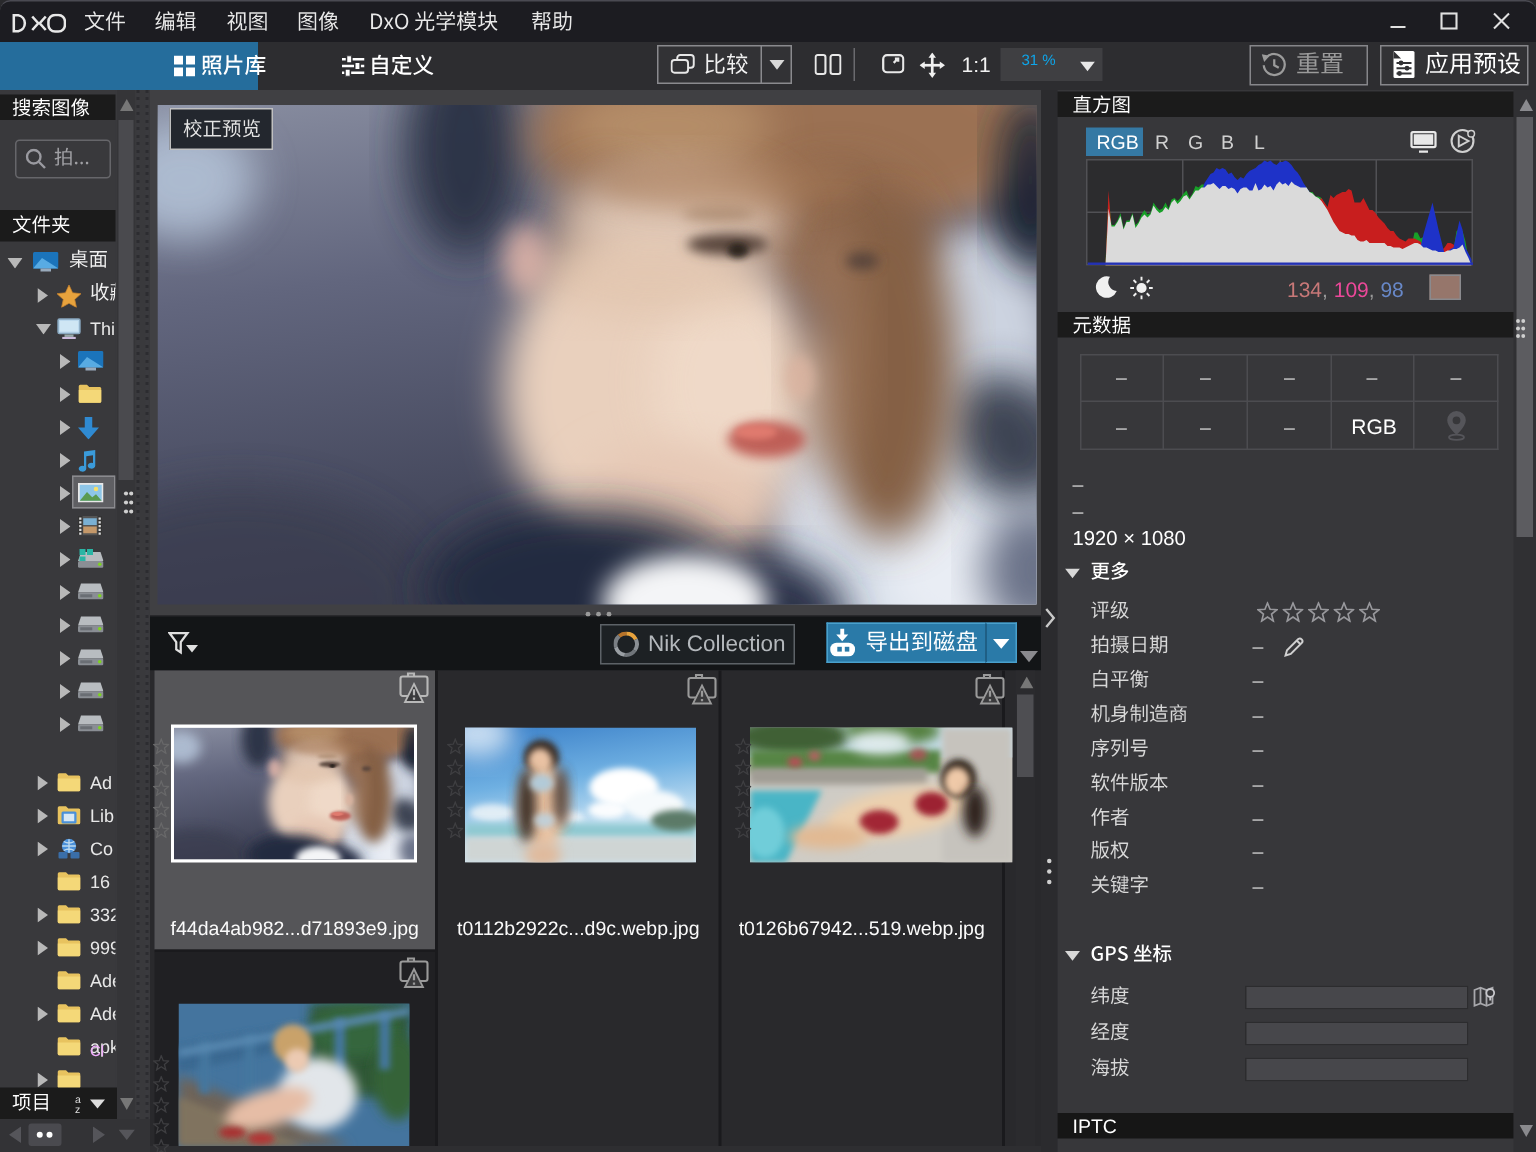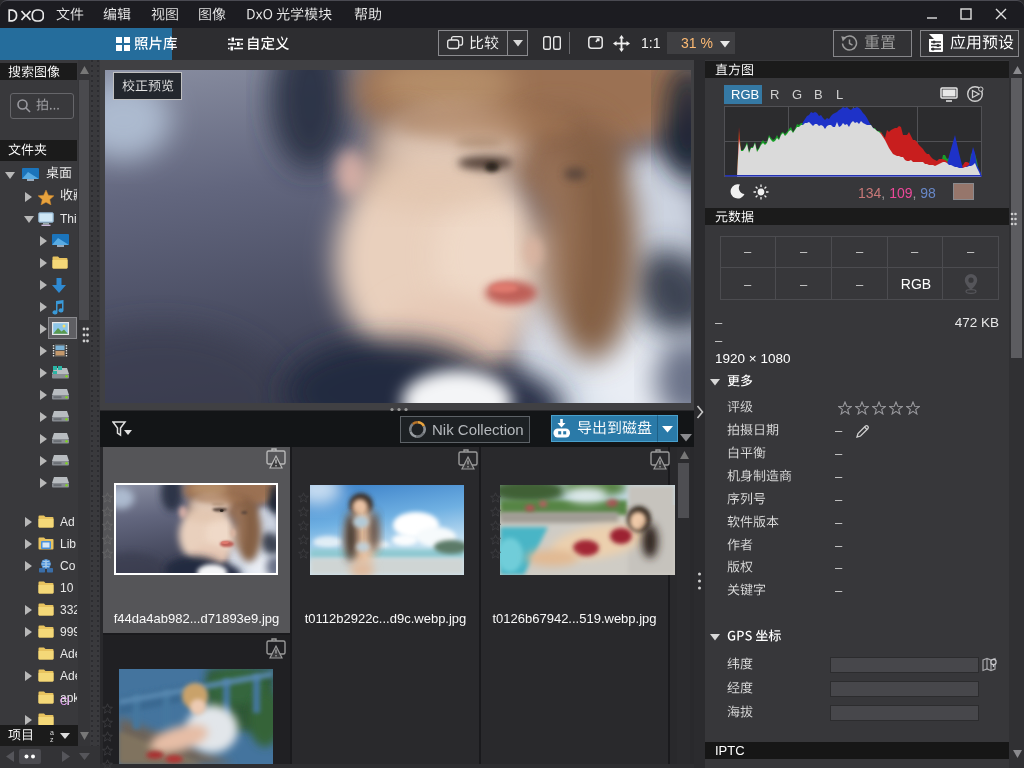--- a/index.html
+++ b/index.html
@@ -127,21 +127,21 @@
         <path d="M8.5 17 L6 13.5 H11 Z"></path>
         <path d="M0 8.5 L3.5 6 V11 Z"></path>
         <path d="M17 8.5 L13.5 6 V11 Z"></path>
         <rect x="7.6" y="3" width="1.8" height="11"></rect>
         <rect x="3" y="7.6" width="11" height="1.8"></rect>
       </g>
     </svg>
 <div class="abs" style="left:641px;top:35px;font-size:14px;color:#f2f2f2">1:1</div>
 
 <div class="abs" style="left:667px;top:32px;width:68px;height:22px;background:#3f3f42"></div>
-<div class="abs" style="left:681px;top:35px;font-size:14px;color:#fdba74">31 %</div>
+<div class="abs" style="left:681px;top:35px;font-size:10px;color:#0ea5e9">31 %</div>
 <svg class="abs" style="left:719px;top:41px" width="12" height="7" viewBox="0 0 12 7">
       <path fill="#e8e8e8" d="M1 0 H11 L6 6.5 Z"></path>
     </svg>
 
 <div class="abs" style="left:833px;top:30px;width:79px;height:27px;border:1px solid #86868a;background:#323235"></div>
 <svg class="abs" style="left:841px;top:35px" width="17" height="17" viewBox="0 0 17 17">
       <g fill="none" stroke="#9b9b9b" stroke-width="1.5">
         <path d="M3.2 3.4 A7 7 0 1 1 1.5 8.5"></path>
         <path d="M8.5 4.5 V8.5 L11.5 10.2"></path>
       </g>
@@ -371,21 +371,21 @@
       <circle cx="8" cy="5" r="4.8" fill="#4a90d9"></circle>
       <path d="M3.5 5 H12.5 M8 0.5 V9.5 M4.5 2 A7 7 0 0 0 11.5 2 M4.5 8 A7 7 0 0 1 11.5 8" stroke="#bcd9ee" stroke-width="0.9" fill="none"></path>
       <rect x="1" y="9" width="6" height="4.4" rx="0.7" fill="#3a6ea8"></rect>
       <rect x="9" y="9" width="6" height="4.4" rx="0.7" fill="#3a6ea8"></rect>
     </svg>
     <div class="abs" style="left:60px;top:559px;font-size:12px;color:#e8e8e8;white-space:nowrap">Co</div>
 <svg class="abs" style="left:38px;top:581px" width="16" height="13" viewBox="0 0 16 13">
       <path d="M0.5 1.5 A1 1 0 0 1 1.5 0.5 H6 L7.5 2 H14.5 A1 1 0 0 1 15.5 3 V11.5 A1 1 0 0 1 14.5 12.5 H1.5 A1 1 0 0 1 0.5 11.5 Z" fill="#e8c35f"></path>
       <path d="M0.5 4 H15.5 V11.5 A1 1 0 0 1 14.5 12.5 H1.5 A1 1 0 0 1 0.5 11.5 Z" fill="#f4d878"></path>
     </svg>
-    <div class="abs" style="left:60px;top:581px;font-size:12px;color:#e8e8e8;white-space:nowrap">10</div>
+    <div class="abs" style="left:60px;top:581px;font-size:12px;color:#e8e8e8;white-space:nowrap">16</div>
 <svg class="abs" style="left:25px;top:605px" width="7" height="10" viewBox="0 0 7 10">
       <path fill="#b8b8b8" d="M0 0 L7 5 L0 10 Z"></path>
     </svg>
     <svg class="abs" style="left:38px;top:603px" width="16" height="13" viewBox="0 0 16 13">
       <path d="M0.5 1.5 A1 1 0 0 1 1.5 0.5 H6 L7.5 2 H14.5 A1 1 0 0 1 15.5 3 V11.5 A1 1 0 0 1 14.5 12.5 H1.5 A1 1 0 0 1 0.5 11.5 Z" fill="#e8c35f"></path>
       <path d="M0.5 4 H15.5 V11.5 A1 1 0 0 1 14.5 12.5 H1.5 A1 1 0 0 1 0.5 11.5 Z" fill="#f4d878"></path>
     </svg>
     <div class="abs" style="left:60px;top:603px;font-size:12px;color:#e8e8e8;white-space:nowrap">332</div>
 <svg class="abs" style="left:25px;top:627px" width="7" height="10" viewBox="0 0 7 10">
       <path fill="#b8b8b8" d="M0 0 L7 5 L0 10 Z"></path>
@@ -950,21 +950,20 @@
 <div class="abs" style="left:967px;top:244px;font-size:13px;color:#d0d0d0">–</div>
 <div class="abs" style="left:744px;top:277px;font-size:13px;color:#d0d0d0">–</div>
 <div class="abs" style="left:800px;top:277px;font-size:13px;color:#d0d0d0">–</div>
 <div class="abs" style="left:856px;top:277px;font-size:13px;color:#d0d0d0">–</div>
 <div class="abs" style="left:888px;top:276px;width:56px;text-align:center;font-size:14px;color:#fff">RGB</div>
 <svg class="abs" style="left:964px;top:274px" width="14" height="20" viewBox="0 0 14 20">
       <path fill="#55555a" d="M7 0 A6.2 6.2 0 0 1 13.2 6.2 C13.2 10.4 7 16 7 16 C7 16 0.8 10.4 0.8 6.2 A6.2 6.2 0 0 1 7 0 Z M7 3.6 A2.6 2.6 0 1 0 7 8.8 A2.6 2.6 0 0 0 7 3.6 Z"></path>
       <ellipse cx="7" cy="17.5" rx="5" ry="1.8" fill="none" stroke="#55555a" stroke-width="1.2"></ellipse>
     </svg>
 <div class="abs" style="left:715px;top:315px;font-size:13px;color:#d0d0d0">–</div>
-<div class="abs" style="left:705px;top:315px;width:294px;text-align:right;font-size:13.5px;color:#e8e8e8">472 KB</div>
 <div class="abs" style="left:715px;top:333px;font-size:13px;color:#d0d0d0">–</div>
 <div class="abs" style="left:715px;top:351px;font-size:13.5px;color:#ffffff">1920 × 1080</div>
 <svg class="abs" style="left:710px;top:379px" width="10" height="7" viewBox="0 0 10 7">
       <path fill="#d8d8d8" d="M0 0 H10 L5 6.5 Z"></path>
     </svg>
 <div class="abs svgt" style="left:727px;top:374px">
       <svg width="26" height="16" viewBox="0 -11.44 26 16.00">
         <path fill="#ffffff" d="M3.4 -3.1 2.3 -2.6C2.7 -1.9 3.2 -1.4 3.8 -0.9C3 -0.6 2 -0.2 0.6 0C0.8 0.3 1.2 0.8 1.3 1.1C2.9 0.8 4.1 0.3 5 -0.2C6.8 0.7 9.2 0.9 12.1 1C12.2 0.6 12.4 0.1 12.7 -0.2C9.9 -0.2 7.7 -0.4 6 -1C6.6 -1.6 6.9 -2.3 7.1 -3.1H11.4V-8.3H7.2V-9.2H12.2V-10.3H0.8V-9.2H6V-8.3H2V-3.1H5.8C5.6 -2.5 5.3 -2.1 4.8 -1.6C4.3 -2 3.8 -2.5 3.4 -3.1ZM3.1 -5.2H6V-4.7L5.9 -4.1H3.1ZM7.2 -4.1 7.2 -4.7V-5.2H10.2V-4.1ZM3.1 -7.3H6V-6.2H3.1ZM7.2 -7.3H10.2V-6.2H7.2Z M18.8 -11C18 -9.9 16.4 -8.7 14.3 -7.9C14.6 -7.7 15 -7.3 15.2 -7C16.3 -7.6 17.3 -8.2 18.1 -8.8H21.6C21 -8.1 20.1 -7.4 19.2 -6.9C18.7 -7.3 18.2 -7.7 17.7 -8L16.8 -7.4C17.2 -7.1 17.7 -6.7 18.1 -6.4C16.8 -5.8 15.3 -5.4 13.9 -5.2C14.1 -4.9 14.4 -4.4 14.5 -4.1C18.1 -4.8 21.8 -6.5 23.5 -9.4L22.7 -9.9L22.5 -9.9H19.4C19.7 -10.1 19.9 -10.4 20.2 -10.7ZM21 -6.4C20 -5.1 18.1 -3.8 15.5 -2.9C15.8 -2.7 16.1 -2.2 16.2 -1.9C17.8 -2.5 19.1 -3.3 20.2 -4.1H23.5C22.9 -3.2 22 -2.5 21 -1.9C20.6 -2.3 20 -2.8 19.5 -3.1L18.5 -2.5C19 -2.2 19.5 -1.8 19.9 -1.4C18.1 -0.6 16 -0.2 13.9 -0.1C14.1 0.2 14.3 0.8 14.4 1.1C19.1 0.6 23.5 -0.8 25.3 -4.7L24.5 -5.2L24.3 -5.2H21.5C21.8 -5.5 22 -5.8 22.3 -6.1Z"></path>
       </svg>
     </div>

